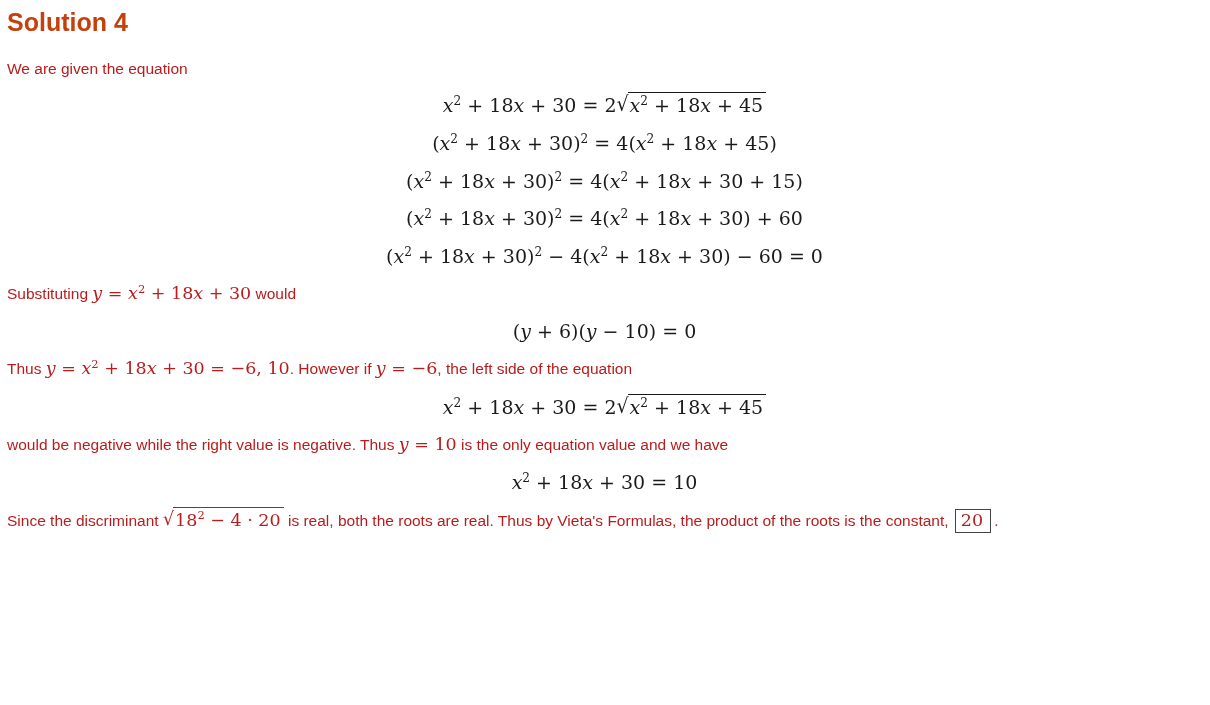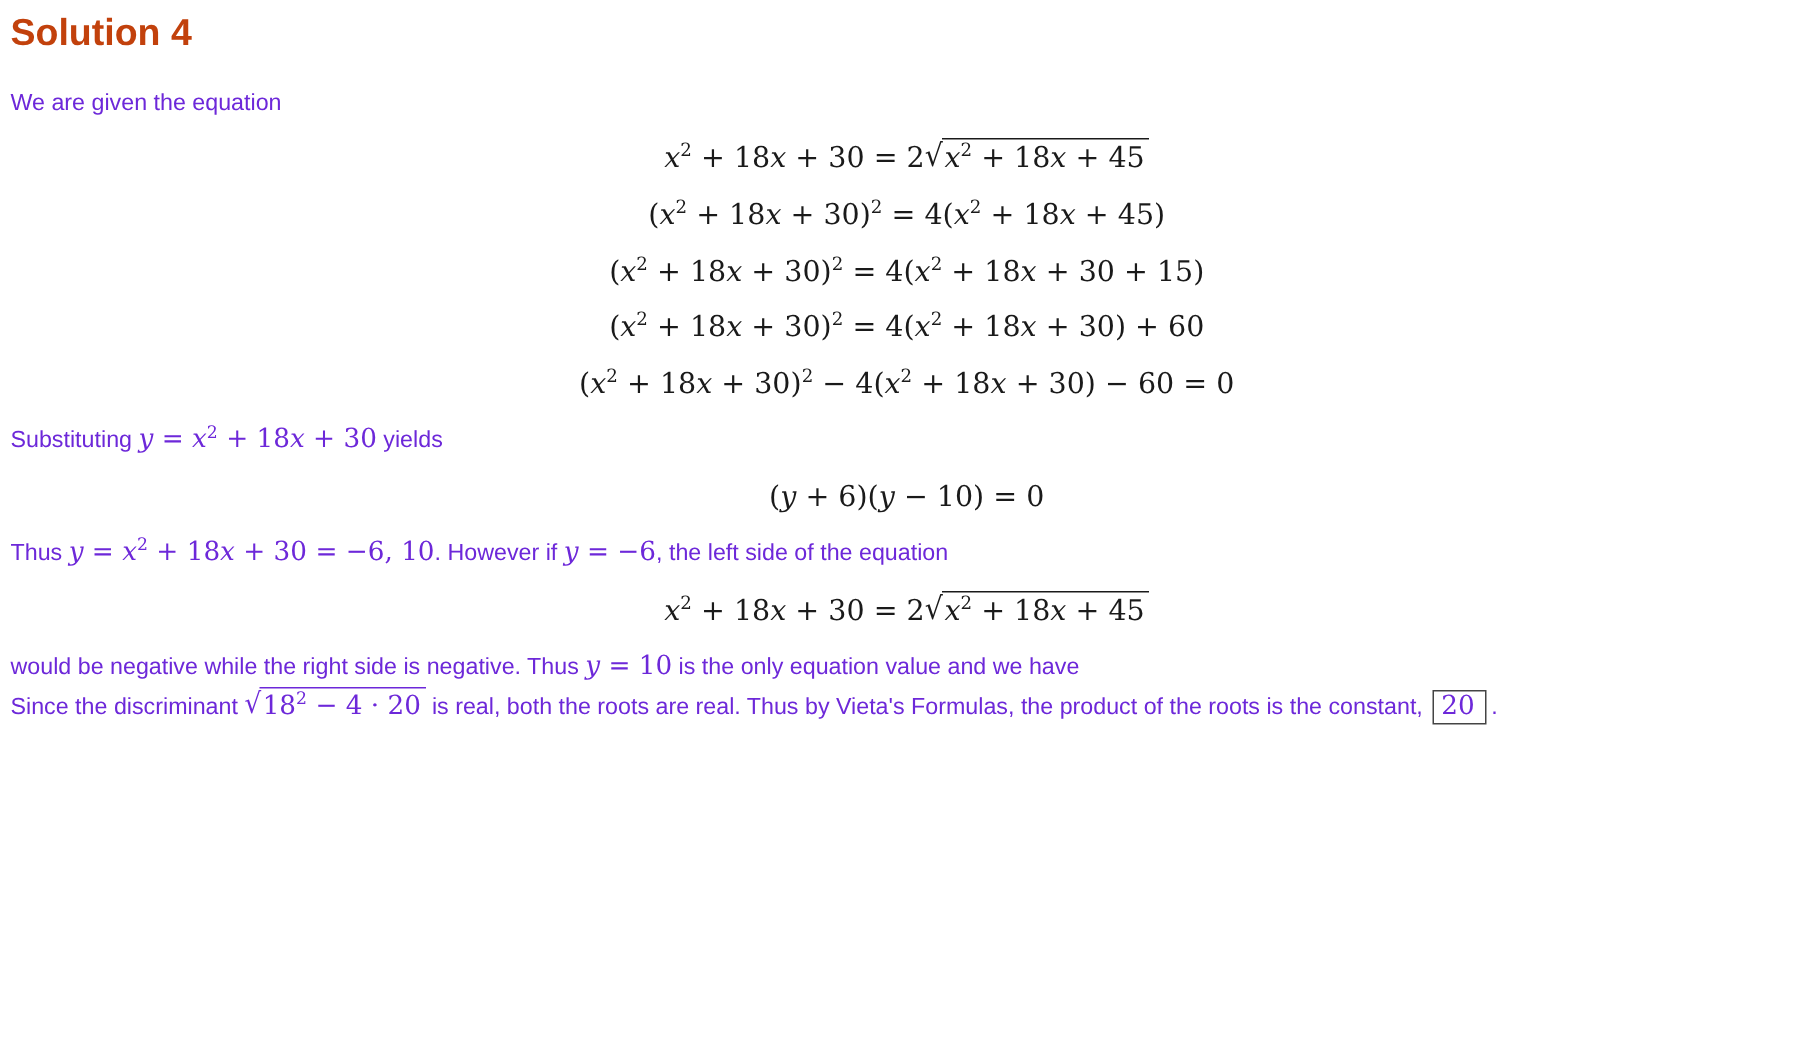--- a/index.html
+++ b/index.html
@@ -17,21 +17,21 @@
     line-height: 1.15;
     font-weight: 700;
     color: #c2410c;
     margin: 2px 0 21px 0;
     font-family: "Liberation Sans", sans-serif;
   }
   .para {
     font-size: 15.5px;
     line-height: 1.45;
     margin: 0;
-    color: #6d28d9;
+    color: #b91c1c;
   }
   .equation {
     display: block;
     text-align: center;
     font-size: 19px;
     line-height: 1.35;
     margin: 12px 0;
     color: #1a1a1a;
     white-space: nowrap;
   }
@@ -69,19 +69,20 @@
 
 <main>
   <h2 class="solution-heading">Solution 4</h2>
 
   <div class="para"><span class="mtext">We are given the equation</span></div>
   <div class="equation"><span class="m mi">x</span><span class="m msup">2</span><span class="m mo"> + </span><span class="m mn">18</span><span class="m mi">x</span><span class="m mo"> + </span><span class="m mn">30</span><span class="m mo"> = </span><span class="m mn">2</span><span class="m msqrt"><span class="rad">√</span><span class="radicand"><span class="m mi">x</span><span class="m msup">2</span><span class="m mo"> + </span><span class="m mn">18</span><span class="m mi">x</span><span class="m mo"> + </span><span class="m mn">45</span></span></span></div>
   <div class="equation"><span class="m mo">(</span><span class="m mi">x</span><span class="m msup">2</span><span class="m mo"> + </span><span class="m mn">18</span><span class="m mi">x</span><span class="m mo"> + </span><span class="m mn">30</span><span class="m mo">)</span><span class="m msup">2</span><span class="m mo"> = </span><span class="m mn">4</span><span class="m mo">(</span><span class="m mi">x</span><span class="m msup">2</span><span class="m mo"> + </span><span class="m mn">18</span><span class="m mi">x</span><span class="m mo"> + </span><span class="m mn">45</span><span class="m mo">)</span></div>
   <div class="equation"><span class="m mo">(</span><span class="m mi">x</span><span class="m msup">2</span><span class="m mo"> + </span><span class="m mn">18</span><span class="m mi">x</span><span class="m mo"> + </span><span class="m mn">30</span><span class="m mo">)</span><span class="m msup">2</span><span class="m mo"> = </span><span class="m mn">4</span><span class="m mo">(</span><span class="m mi">x</span><span class="m msup">2</span><span class="m mo"> + </span><span class="m mn">18</span><span class="m mi">x</span><span class="m mo"> + </span><span class="m mn">30</span><span class="m mo"> + </span><span class="m mn">15</span><span class="m mo">)</span></div>
   <div class="equation"><span class="m mo">(</span><span class="m mi">x</span><span class="m msup">2</span><span class="m mo"> + </span><span class="m mn">18</span><span class="m mi">x</span><span class="m mo"> + </span><span class="m mn">30</span><span class="m mo">)</span><span class="m msup">2</span><span class="m mo"> = </span><span class="m mn">4</span><span class="m mo">(</span><span class="m mi">x</span><span class="m msup">2</span><span class="m mo"> + </span><span class="m mn">18</span><span class="m mi">x</span><span class="m mo"> + </span><span class="m mn">30</span><span class="m mo">)</span><span class="m mo"> + </span><span class="m mn">60</span></div>
   <div class="equation"><span class="m mo">(</span><span class="m mi">x</span><span class="m msup">2</span><span class="m mo"> + </span><span class="m mn">18</span><span class="m mi">x</span><span class="m mo"> + </span><span class="m mn">30</span><span class="m mo">)</span><span class="m msup">2</span><span class="m mo"> − </span><span class="m mn">4</span><span class="m mo">(</span><span class="m mi">x</span><span class="m msup">2</span><span class="m mo"> + </span><span class="m mn">18</span><span class="m mi">x</span><span class="m mo"> + </span><span class="m mn">30</span><span class="m mo">)</span><span class="m mo"> − </span><span class="m mn">60</span><span class="m mo"> = </span><span class="m mn">0</span></div>
-  <div class="para"><span class="mtext">Substituting </span><span class="m mi">y</span><span class="m mo"> = </span><span class="m mi">x</span><span class="m msup">2</span><span class="m mo"> + </span><span class="m mn">18</span><span class="m mi">x</span><span class="m mo"> + </span><span class="m mn">30</span><span class="mtext"> yields</span></div>
+  <div class="para"><span class="mtext">Substituting </span><span class="m mi">y</span><span class="m mo"> = </span><span class="m mi">x</span><span class="m msup">2</span><span class="m mo"> + </span><span class="m mn">18</span><span class="m mi">x</span><span class="m mo"> + </span><span class="m mn">30</span><span class="mtext"> would</span></div>
   <div class="equation"><span class="m mo">(</span><span class="m mi">y</span><span class="m mo"> + </span><span class="m mn">6</span><span class="m mo">)(</span><span class="m mi">y</span><span class="m mo"> − </span><span class="m mn">10</span><span class="m mo">)</span><span class="m mo"> = </span><span class="m mn">0</span></div>
   <div class="para"><span class="mtext">Thus </span><span class="m mi">y</span><span class="m mo"> = </span><span class="m mi">x</span><span class="m msup">2</span><span class="m mo"> + </span><span class="m mn">18</span><span class="m mi">x</span><span class="m mo"> + </span><span class="m mn">30</span><span class="m mo"> = </span><span class="m mo">−</span><span class="m mn">6</span><span class="m mo">, </span><span class="m mn">10</span><span class="mtext">. However if </span><span class="m mi">y</span><span class="m mo"> = </span><span class="m mo">−</span><span class="m mn">6</span><span class="mtext">, the left side of the equation</span></div>
   <div class="equation"><span class="m mi">x</span><span class="m msup">2</span><span class="m mo"> + </span><span class="m mn">18</span><span class="m mi">x</span><span class="m mo"> + </span><span class="m mn">30</span><span class="m mo"> = </span><span class="m mn">2</span><span class="m msqrt"><span class="rad">√</span><span class="radicand"><span class="m mi">x</span><span class="m msup">2</span><span class="m mo"> + </span><span class="m mn">18</span><span class="m mi">x</span><span class="m mo"> + </span><span class="m mn">45</span></span></span></div>
-  <div class="para"><span class="mtext">would be negative while the right side is negative. Thus </span><span class="m mi">y</span><span class="m mo"> = </span><span class="m mn">10</span><span class="mtext"> is the only equation value and we have</span></div>
+  <div class="para"><span class="mtext">would be negative while the right value is negative. Thus </span><span class="m mi">y</span><span class="m mo"> = </span><span class="m mn">10</span><span class="mtext"> is the only equation value and we have</span></div>
+  <div class="equation"><span class="m mi">x</span><span class="m msup">2</span><span class="m mo"> + </span><span class="m mn">18</span><span class="m mi">x</span><span class="m mo"> + </span><span class="m mn">30</span><span class="m mo"> = </span><span class="m mn">10</span></div>
   <div class="para"><span class="mtext">Since the discriminant </span><span class="m msqrt"><span class="rad">√</span><span class="radicand"><span class="m mn">18</span><span class="m msup">2</span><span class="m mo"> − </span><span class="m mn">4</span><span class="m mo"> · </span><span class="m mn">20</span></span></span><span class="mtext"> is real, both the roots are real. Thus by Vieta's Formulas, the product of the roots is the constant, </span><span class="m mbox"><span class="m mn">20</span></span><span class="mtext">.</span></div>
 </main>
 
 </body></html>

